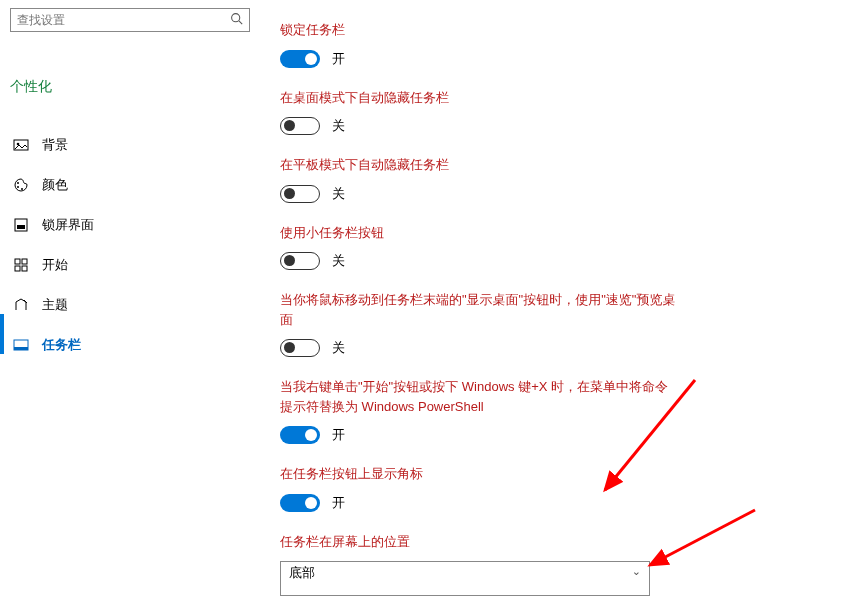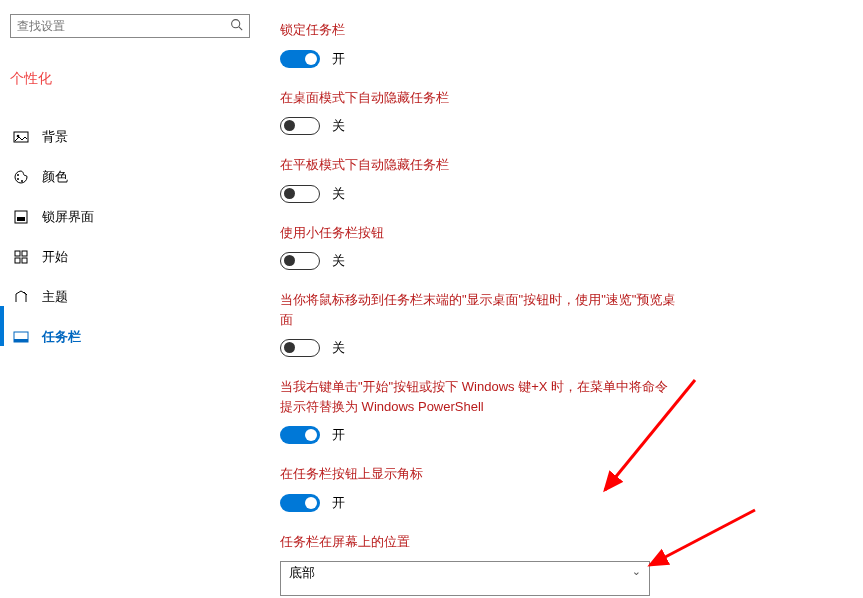--- a/index.html
+++ b/index.html
@@ -9,21 +9,21 @@
     color: #000;
     background: #fff;
     width: 863px;
     height: 598px;
     overflow: hidden;
     position: relative;
   }
   .sidebar {
     position: absolute;
     left: 10px;
-    top: 14px;
+    top: 8px;
     width: 240px;
   }
   .search-box {
     width: 240px;
     height: 24px;
     border: 1px solid #888;
     position: relative;
     background: #fff;
   }
   .search-box input {
@@ -37,23 +37,23 @@
     color: #888;
   }
   .search-box .search-icon {
     position: absolute;
     right: 6px;
     top: 3px;
     color: #555;
     font-size: 13px;
   }
   .section-title {
-    margin-top: 32px;
+    margin-top: 46px;
     font-size: 14px;
-    color: #ef4444;
+    color: #15803d;
   }
   .nav-list {
     margin-top: 18px;
   }
   .nav-item {
     display: flex;
     align-items: flex-end;
     height: 40px;
     cursor: pointer;
     padding-left: 2px;

